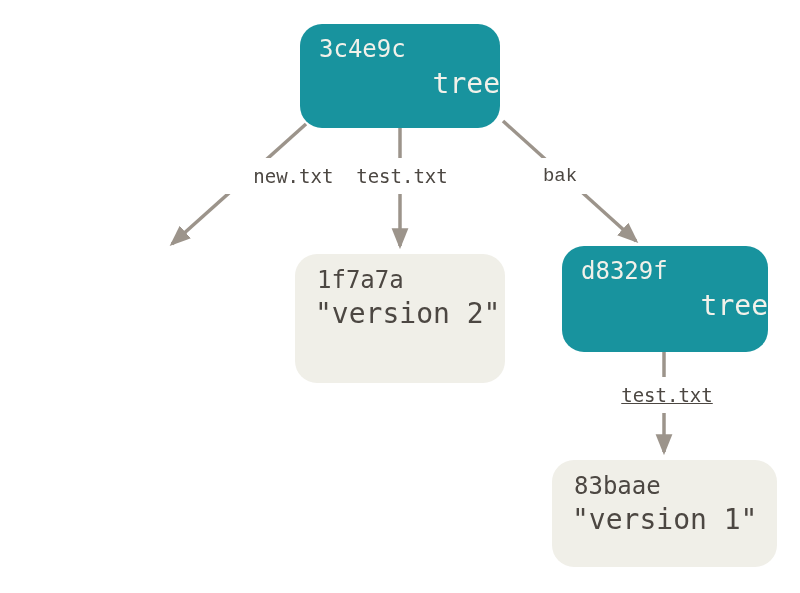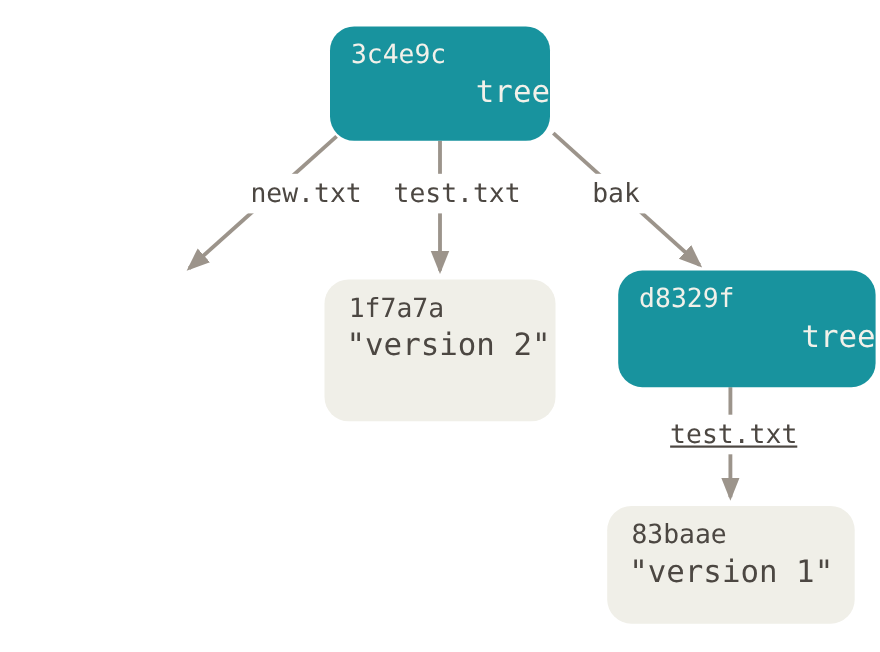--- a/index.html
+++ b/index.html
@@ -14,21 +14,21 @@
   html,body{margin:0;padding:0;background:var(--canvas-bg);}
   .canvas{
     position:relative;width:800px;height:593px;background:var(--canvas-bg);
     font-family:"DejaVu Sans Mono","Liberation Mono",monospace;overflow:hidden;
   }
   svg.arrows{position:absolute;left:0;top:0;z-index:1;}
   svg.arrows line{stroke:var(--arrow);stroke-width:3.5;}
   .edge-label{
     position:absolute;z-index:2;background:var(--label-bg);color:var(--text-dark);
     display:flex;align-items:center;justify-content:center;
-    font-size:24px;white-space:pre;line-height:1;
+    font-size:19px;white-space:pre;line-height:1;
   }
   .node{position:absolute;z-index:3;border-radius:22px;}
   .node.tree{background:var(--tree-fill);color:var(--text-light);}
   .node.blob{background:var(--blob-fill);color:var(--text-dark);}
   .node .hash{position:absolute;font-size:24px;line-height:1;}
   .node.tree .hash{top:13px;left:19px;}
   .node.blob .hash{top:14px;left:22px;}
   .node .big{position:absolute;font-size:28px;line-height:1;}
   .node.tree .big{top:46px;left:0;width:100%;text-align:right;}
   .node.blob .big{top:46px;left:20px;white-space:pre;}
@@ -45,36 +45,36 @@
       </marker>
     </defs>
     <line x1="306" y1="124" x2="172" y2="244" marker-end="url(#ah)"></line>
     <line x1="400" y1="128" x2="400" y2="246" marker-end="url(#ah)"></line>
     <line x1="503" y1="121" x2="636" y2="241" marker-end="url(#ah)"></line>
     <line x1="664" y1="352" x2="664" y2="452" marker-end="url(#ah)"></line>
   </svg>
 
   <div class="edge-label" style="left:188px;top:158px;width:325px;height:36px;">new.txt  test.txt</div>
 
-  <div class="edge-label" style="left:520px;top:158px;width:80px;height:36px;">bak</div>
+  <div class="edge-label" style="left:520px;top:158px;width:80px;height:36px;font-family:Liberation Mono, monospace;">bak</div>
 
   <div class="edge-label" style="left:557px;top:377px;width:220px;height:36px;text-decoration:underline;">test.txt</div>
 
   <div class="node tree" style="left:300px;top:24px;width:200px;height:104px;">
     <span class="hash">3c4e9c</span>
     <span class="big">tree</span>
   </div>
 
 
   <div class="node blob" style="left:295px;top:254px;width:210px;height:129px;">
     <span class="hash">1f7a7a</span>
     <span class="big">"version 2"</span>
   </div>
 
-  <div class="node tree" style="left:562px;top:246px;width:206px;height:106px;padding-left:28px;">
+  <div class="node tree" style="left:562px;top:246px;width:206px;height:106px;">
     <span class="hash">d8329f</span>
     <span class="big">tree</span>
   </div>
 
   <div class="node blob" style="left:552px;top:460px;width:225px;height:107px;">
     <span class="hash">83baae</span>
     <span class="big">"version 1"</span>
   </div>
 
 </div>

